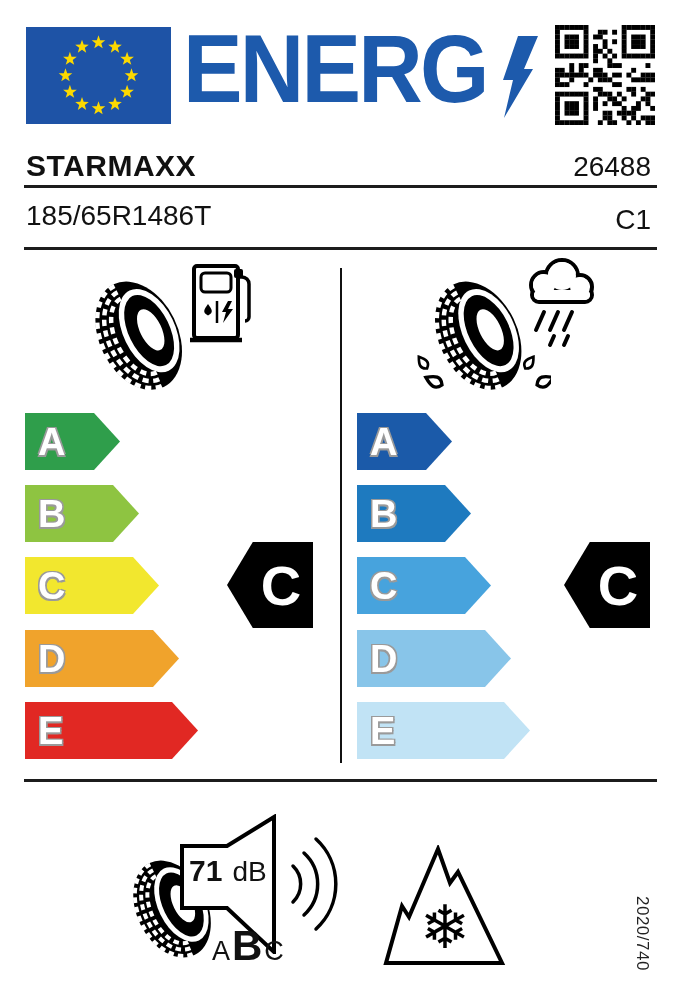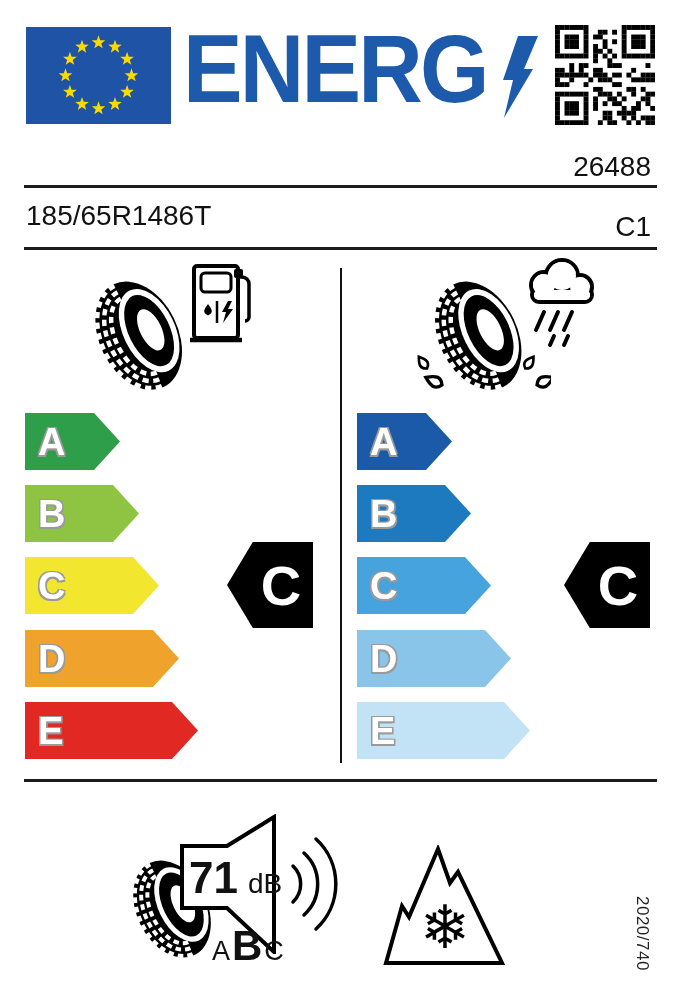--- a/index.html
+++ b/index.html
@@ -12,21 +12,21 @@
   #eu-flag svg{position:absolute;left:0;top:0;width:100%;height:100%;}
   #energ{left:183px;top:20px;font-weight:bold;font-size:97px;line-height:1;
          letter-spacing:-3px;transform:scaleX(.92);transform-origin:left top;white-space:nowrap;}
   #bolt{left:497px;top:36px;width:46px;height:84px;}
   #qr{left:555px;top:25px;width:100px;height:100px;}
 
   
   #brand{left:26px;top:149px;font-size:30px;font-weight:bold;letter-spacing:.5px;}
   #article{right:31px;top:151px;font-size:28px;}
   #size{left:26px;top:200px;font-size:28px;}
-  #vclass{right:31px;top:211px;font-size:28px;}
+  #vclass{right:31px;top:204px;font-size:28px;}
   .hr{left:24px;width:633px;height:3px;background:#1c1c1c;}
   #hr1{top:185px}#hr2{top:247px}#hr3{top:779px}
   #vdivider{left:340px;top:268px;width:2px;height:495px;background:#111;}
 
   
   #fuel-tire{left:92px;top:272px;width:100px;height:125px;}
   #pump{left:190px;top:264px;width:64px;height:82px;}
   #wet-tire{left:412px;top:272px;width:139px;height:125px;}
   #cloud{left:514px;top:252px;width:90px;height:110px;}
   #noise-tire{left:130px;top:852px;width:90px;height:112px;}
@@ -46,21 +46,21 @@
   .grade{font-size:38px;font-weight:bold;line-height:1;color:#fff;
          text-shadow:-1.5px -1.5px 0 #9a9a9a,1.5px -1.5px 0 #9a9a9a,-1.5px 1.5px 0 #9a9a9a,1.5px 1.5px 0 #9a9a9a;}
   .rating{position:absolute;top:542px;width:86px;height:86px;box-sizing:border-box;padding-left:22px;
           display:flex;align-items:center;justify-content:center;color:#fff;
           font-size:56px;font-weight:bold;
           clip-path:polygon(0 50%,30% 0,100% 0,100% 100%,30% 100%);}
   #fuel-rating{left:227px}#wet-rating{left:564px}
 
   
   #noise-text{left:189px;top:856px;display:flex;align-items:baseline;}
-  #noise-val{font-size:44px;font-weight:bold;line-height:1;}
+  #noise-val{font-size:30px;font-weight:bold;line-height:1;}
   #noise-unit{font-size:28px;line-height:1;margin-left:10px;}
   #abc{left:212px;top:925px;display:flex;align-items:baseline;}
   #abc .nc{font-size:27px;line-height:1;}
   #abc .nc-big{font-size:42px;font-weight:bold;line-height:1;margin:0 2px;}
   #reg{left:632px;top:896px;writing-mode:vertical-rl;font-size:17px;letter-spacing:.5px;color:#222;}
   svg .ln{stroke:#000;fill:none;}
 </style>
 </head>
 <body>
 
@@ -315,20 +315,21 @@
         <rect x="42.86" y="95.24" width="4.91" height="4.91"></rect>
         <rect x="52.38" y="95.24" width="4.91" height="4.91"></rect>
         <rect x="57.14" y="95.24" width="4.91" height="4.91"></rect>
         <rect x="71.43" y="95.24" width="4.91" height="4.91"></rect>
         <rect x="80.95" y="95.24" width="4.91" height="4.91"></rect>
         <rect x="90.48" y="95.24" width="4.91" height="4.91"></rect>
         <rect x="95.24" y="95.24" width="4.91" height="4.91"></rect>
       </g>
     </svg>
 
+  <div id="brand" class="abs">STARMAXX</div>
   <div id="article" class="abs">26488</div>
   <div id="hr1" class="abs hr"></div>
 
   <div id="size" class="abs">185/65R1486T</div>
   <div id="vclass" class="abs">C1</div>
   <div id="hr2" class="abs hr"></div>
 
   <div id="vdivider" class="abs"></div>
 
   <svg id="fuel-tire" class="abs" viewBox="0 0 112 140">

